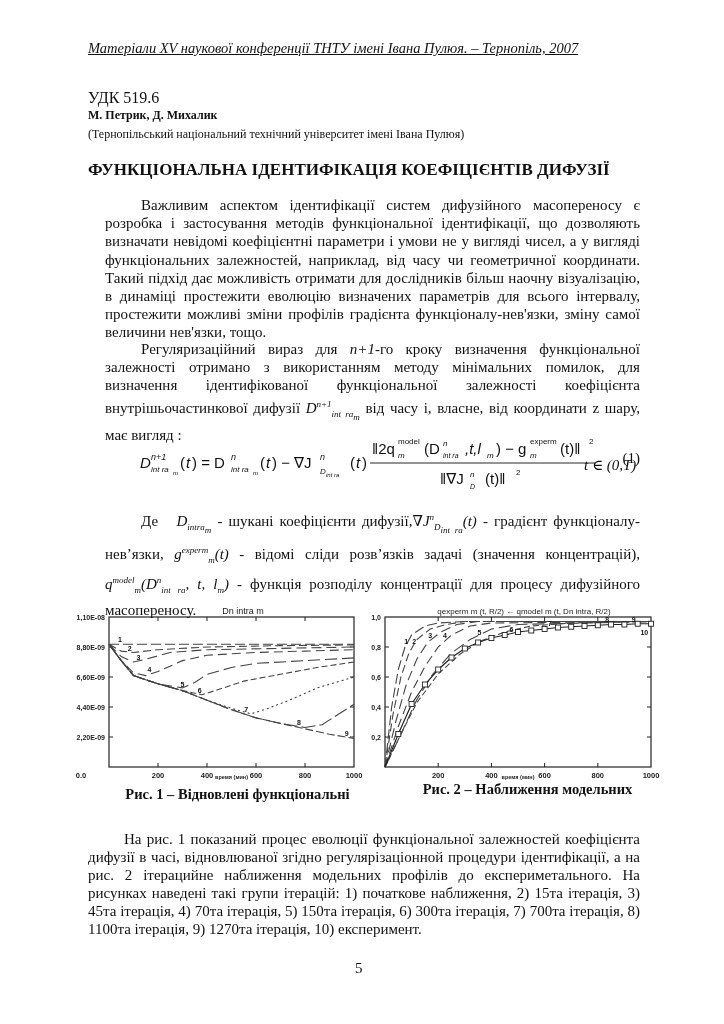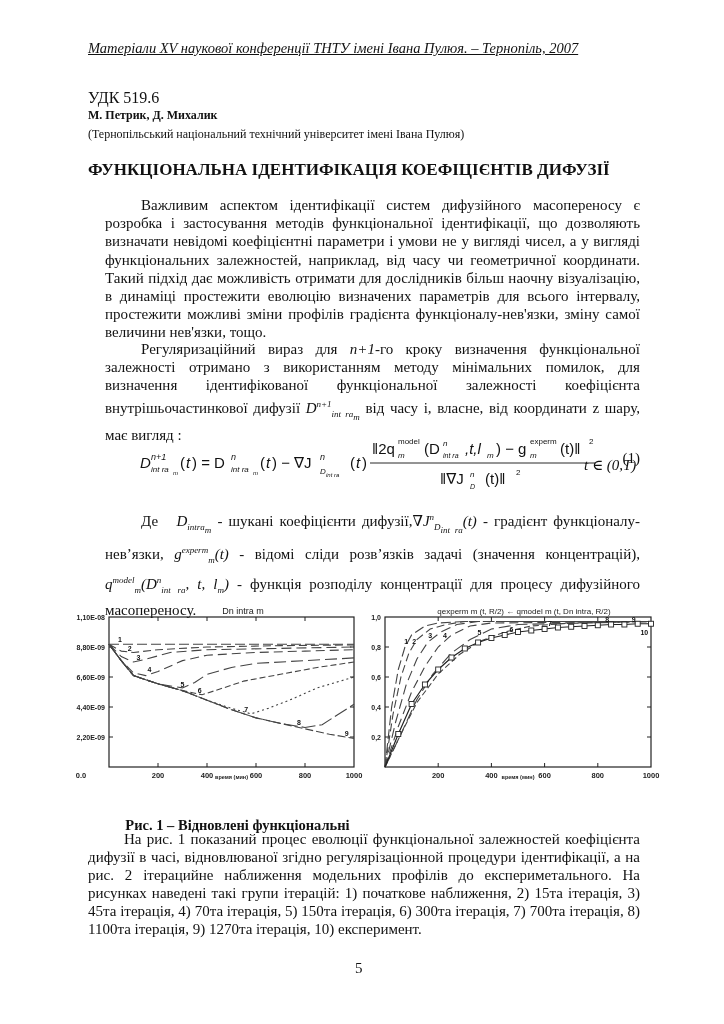--- a/index.html
+++ b/index.html
@@ -13,21 +13,21 @@
   .title { left: 88px; width: 560px; top: 160px; font-size: 17px; font-weight: bold; text-align: left; line-height: 19px; }
   .para { left: 105px; width: 535px; font-size: 15px; line-height: 18.2px; text-align: justify; }
   .para .ind { display: inline-block; width: 36px; }
   .p1 { top: 196px; }
   .p2 { top: 340px; }
   .formula { left: 140px; top: 432px; width: 510px; height: 60px; font-size: 15px; font-style: italic; }
   .formula .num { position: absolute; right: 10px; top: 18px; font-style: normal; }
   .p3 { top: 507px; line-height: 20px; }
   sub, sup { font-size: 9px; }
   .cap { font-size: 14.5px; font-weight: bold; text-align: center; line-height: 18px; }
-  .cap1 { left: 105px; top: 816px; width: 265px; }
+  .cap1 { left: 105px; top: 785px; width: 265px; }
   .cap2 { left: 395px; top: 780px; width: 265px; }
   .p4 { top: 830px; left: 88px; width: 552px; line-height: 18px; }
   .pagenum { left: 355px; top: 960px; font-size: 15px; }
   svg text { font-family: "Liberation Sans", "DejaVu Sans", sans-serif; }
 </style>
 </head>
 <body>
 
 <div class="abs header">Матеріали XV наукової конференції ТНТУ імені Івана Пулюя. – Тернопіль, 2007</div>
 <div class="abs udk">УДК 519.6</div>
@@ -208,17 +208,18 @@
     <text x="185.92" y="23" font-size="7" font-weight="bold" text-anchor="middle" fill="#111">7</text>
     <text x="243.10999999999999" y="18.5" font-size="7" font-weight="bold" text-anchor="middle" fill="#111">8</text>
     <text x="269.71000000000004" y="18.5" font-size="7" font-weight="bold" text-anchor="middle" fill="#111">9</text>
     <text x="280.34999999999997" y="32" font-size="7" font-weight="bold" text-anchor="middle" fill="#111">10</text>
   </svg>
 
 <div class="abs cap cap1">
   <div>Рис. 1 – Відновлені функціональні</div>
 </div>
 <div class="abs cap cap2">
+  <div>Рис. 2 – Наближення модельних</div>
 </div>
 
 <div class="abs para p4"><span class="ind"></span><span>На рис. 1 показаний процес еволюції функціональної залежностей коефіцієнта дифузії в часі, відновлюваної згідно регулярізаціонной процедури ідентифікації, а на рис. 2 ітерацийне наближення модельних профілів до експериметального. На рисунках наведені такі групи ітерацій: 1) початкове наближення, 2) 15та ітерація, 3) 45та ітерація, 4)  70та ітерація, 5) 150та ітерація, 6) 300та ітерація, 7) 700та ітерація, 8) 1100та ітерація, 9) 1270та ітерація, 10) експеримент.</span></div>
 
 <div class="abs pagenum">5</div>
 
 </body></html>

